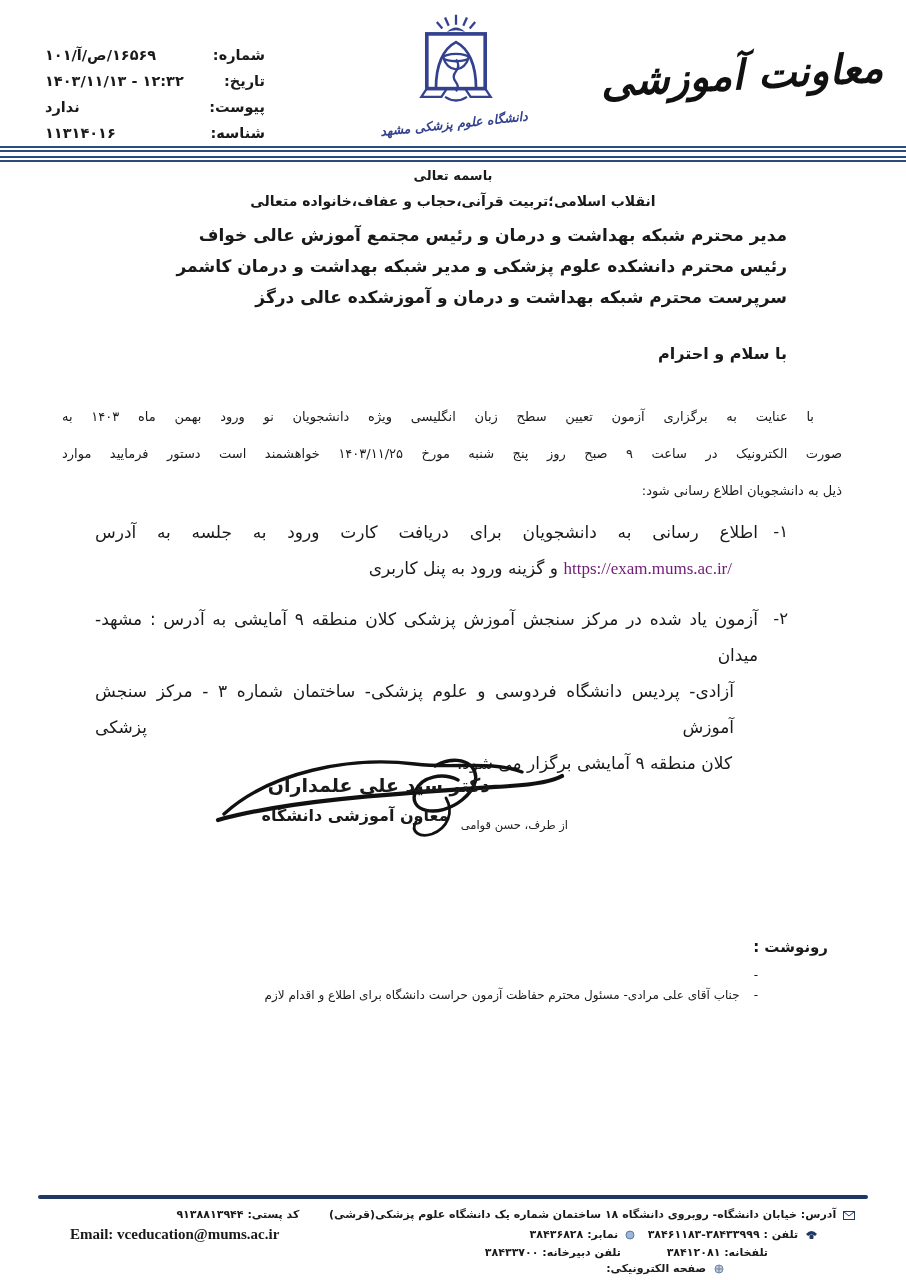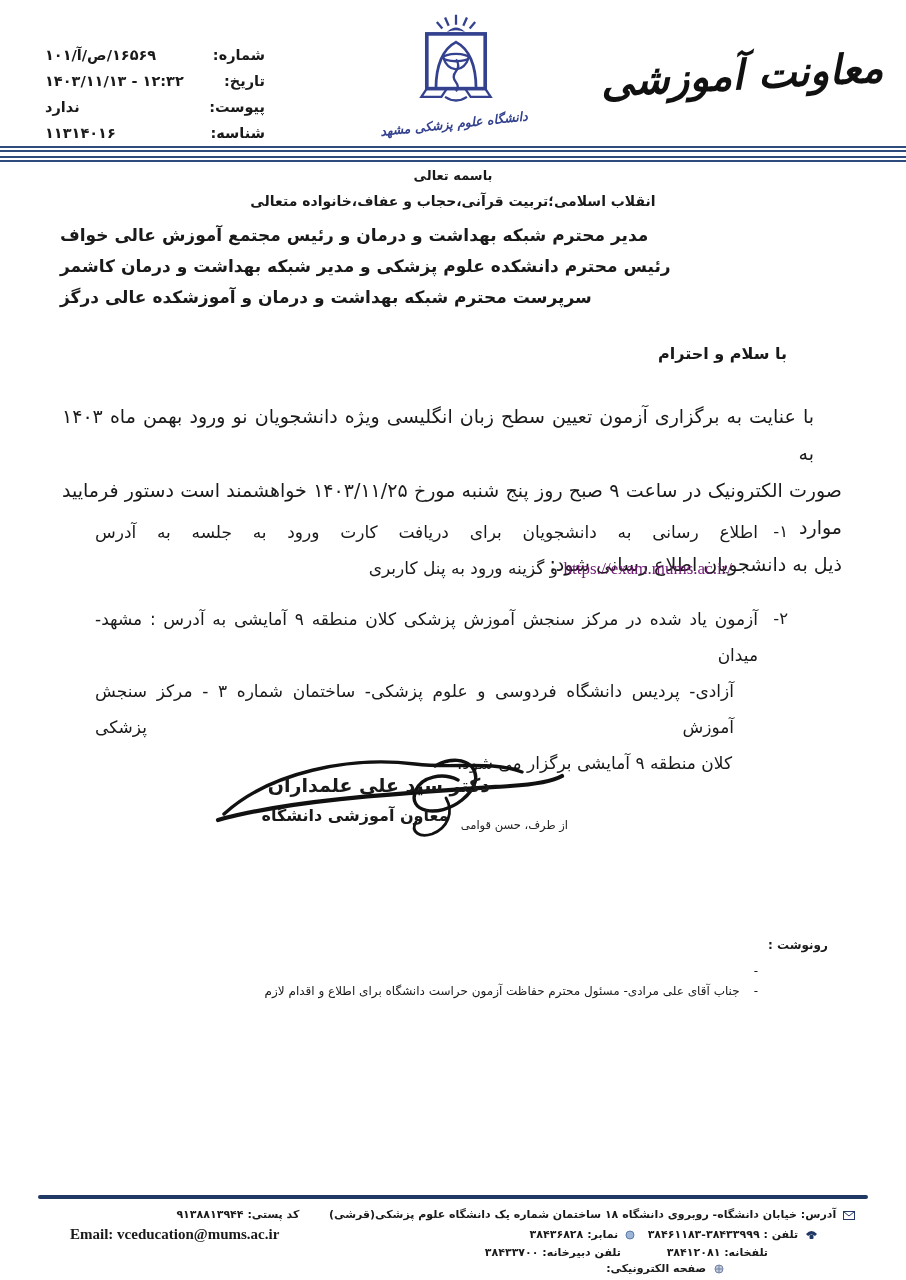--- a/index.html
+++ b/index.html
@@ -28,43 +28,43 @@
   .meta-label{white-space:nowrap;}
   .meta-value{white-space:nowrap;text-align:left;}
   .rule{position:absolute;left:0;right:0;background:#2d4b7d;}
   .r1{top:146px;height:2px;}
   .r2{top:150px;height:1.5px;}
   .r3{top:156px;height:2px;}
   .r4{top:160px;height:1.5px;}
   
   .basmala{position:absolute;top:168px;left:0;right:0;text-align:center;font-weight:bold;font-size:13px;}
   .slogan{position:absolute;top:193px;left:0;right:0;text-align:center;font-weight:bold;font-size:14px;}
-  .addressee{position:absolute;top:220px;right:119px;left:60px;font-weight:bold;font-size:17px;line-height:31px;text-align:left;}
+  .addressee{position:absolute;top:220px;right:119px;left:60px;font-weight:bold;font-size:17px;line-height:31px;text-align:right;}
   .salutation{position:absolute;top:344px;right:119px;font-weight:bold;font-size:16px;}
-  .intro{position:absolute;top:398px;right:64px;left:62px;font-size:19px;line-height:37px;}
+  .intro{position:absolute;top:398px;right:64px;left:62px;font-size:13px;line-height:37px;}
   .just{text-align:justify;text-align-last:justify;}
   .intro .first{padding-right:28px;}
   .intro .last-line{text-align:right;text-align-last:right;}
   .li{position:absolute;right:148px;left:95px;font-size:17px;line-height:36px;}
   .li1{top:514px;}
   .li2{top:601px;}
   .li-marker{position:absolute;right:-30px;top:0;font-size:16.5px;}
   .li .wrap-line{margin-right:26px;}
   .li .right-line{text-align:right;}
   .li2 .wrap-just{margin-right:24px;text-align:justify;text-align-last:justify;}
   .url{direction:ltr;unicode-bidi:isolate;font-family:"Liberation Serif","DejaVu Serif",serif;font-size:17px;}
   
   .sig{position:absolute;top:742px;right:346px;left:220px;height:120px;}
   .sig-svg{position:absolute;top:0;left:-10px;}
   .sig-name{position:absolute;top:32px;left:20px;width:250px;text-align:right;font-weight:bold;font-size:19px;}
   .sig-role{position:absolute;top:64px;left:20px;width:230px;text-align:center;font-weight:bold;font-size:16px;}
   .sig-behalf{position:absolute;top:76px;left:238px;width:110px;font-size:11.5px;color:#222;white-space:nowrap;}
   
   .cc{position:absolute;top:938px;right:78px;left:60px;}
-  .cc-head{font-weight:bold;font-size:12px;}
+  .cc-head{font-weight:bold;font-size:15px;}
   .cc-items{margin:9px 70px 0 0;font-size:12px;line-height:20px;}
   .cc-item{display:flex;gap:14px;}
   .cc-dash{flex:0 0 auto;}
   
   .f-rule{position:absolute;top:1195px;left:38px;right:38px;height:4px;background:#1f3864;border-radius:2px;}
   .footer{position:absolute;top:1204px;left:0;right:12px;height:70px;font-size:11px;font-weight:bold;}
   .f-row1{position:absolute;top:4px;right:39px;white-space:nowrap;}
   .f-gap{display:inline-block;width:22px;}
   .f-phone{position:absolute;top:24px;right:76px;white-space:nowrap;}
   .f-fax{position:absolute;top:24px;right:259px;white-space:nowrap;}

